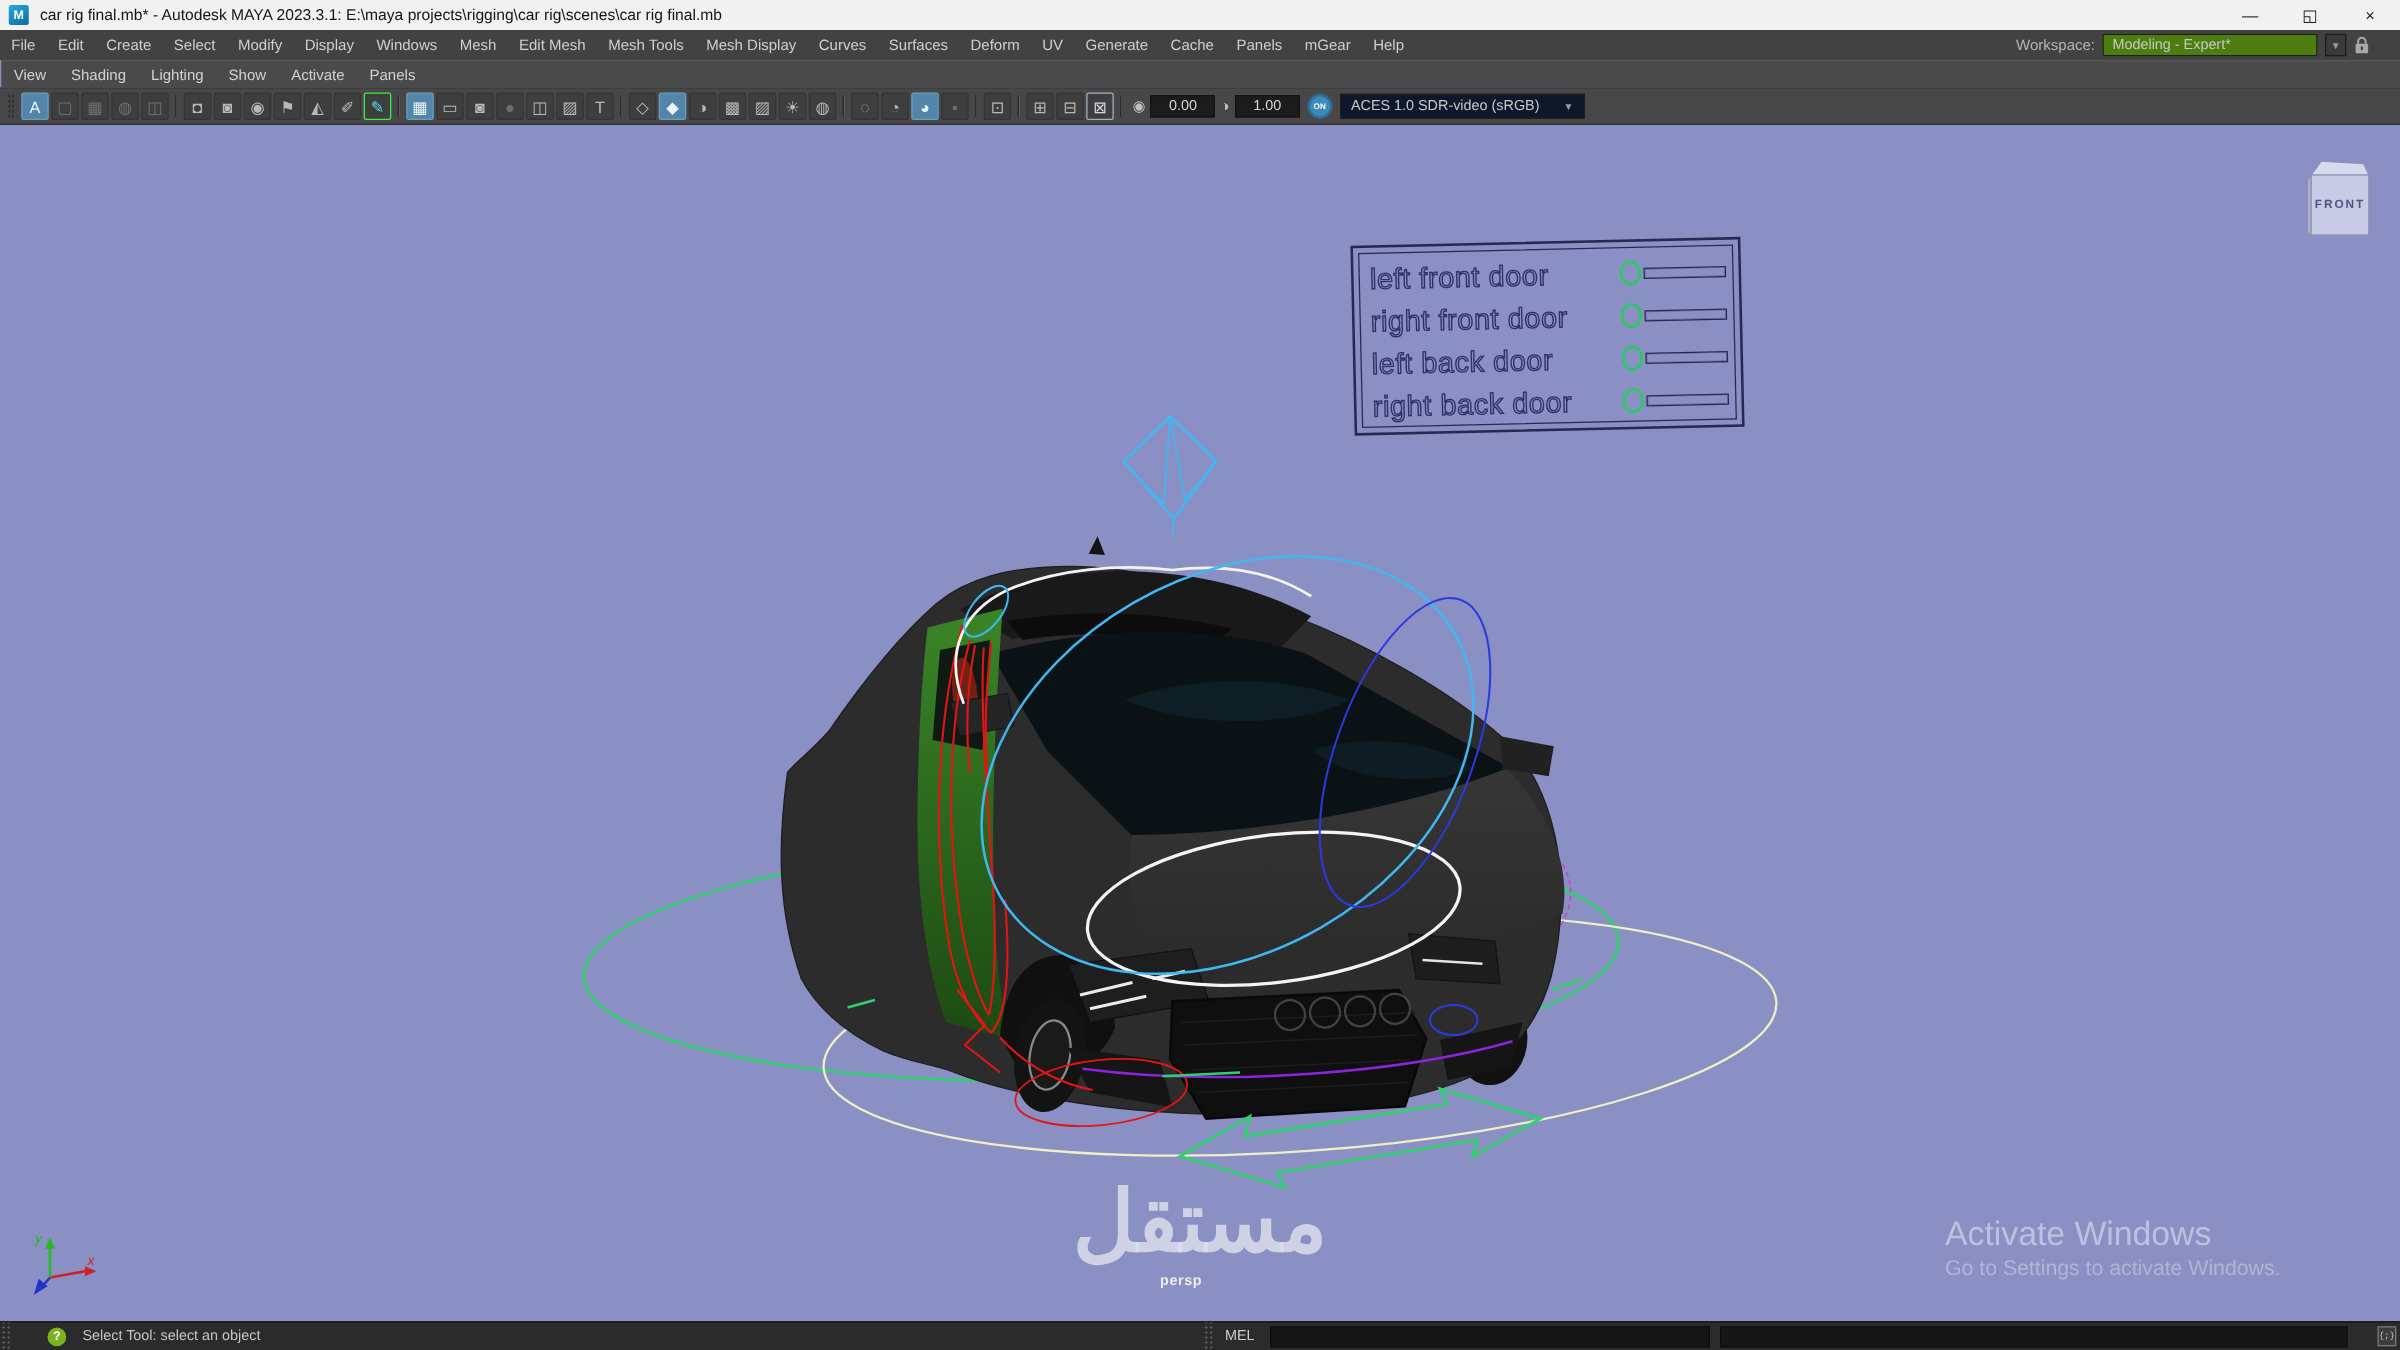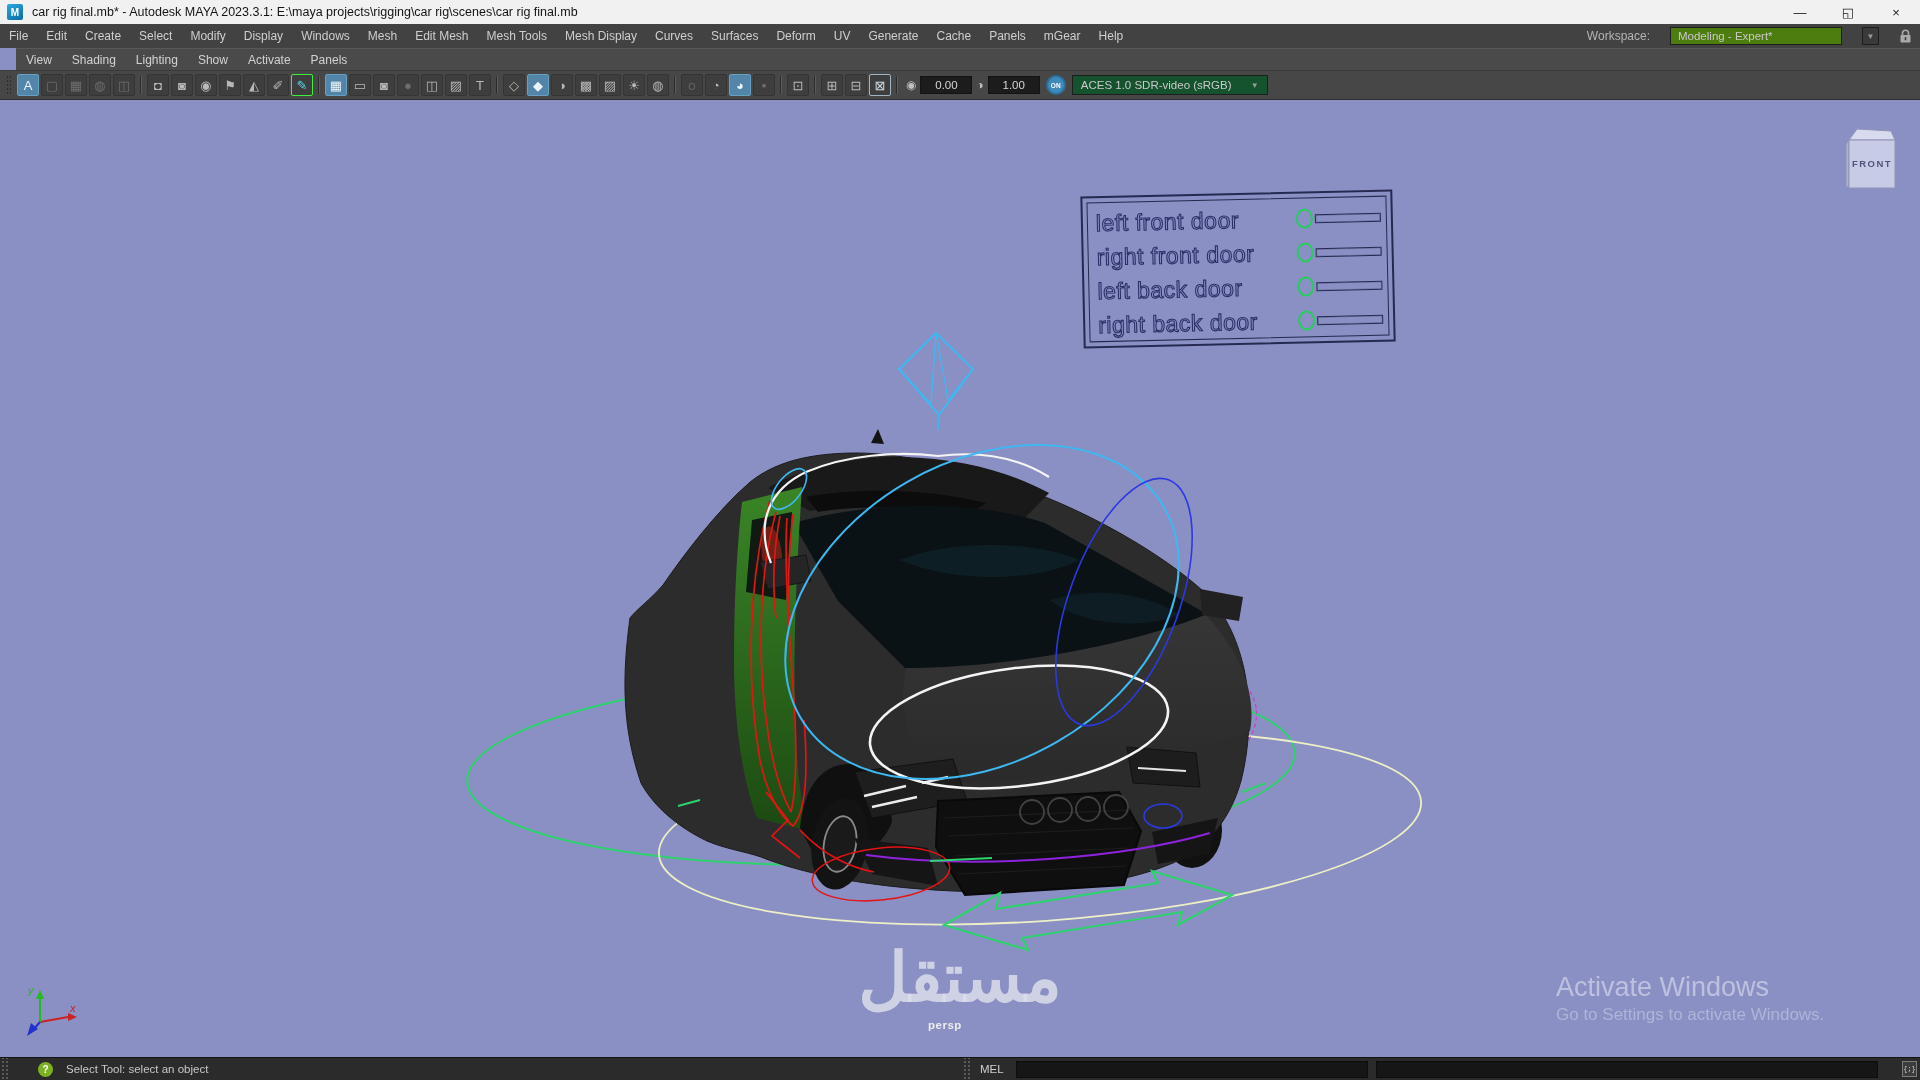--- a/index.html
+++ b/index.html
@@ -11,42 +11,42 @@
   .titlebar{position:absolute;top:0;left:0;right:0;height:24px;background:#f1f1f1;display:flex;align-items:center;z-index:12}
   .maya-logo{width:16px;height:16px;margin:0 9px 0 7px;border-radius:2px;background:linear-gradient(150deg,#2aa9e0,#0b6ba2);color:#fff;font-size:10px;font-weight:bold;display:flex;align-items:center;justify-content:center}
   .title-text{font-size:12.5px;color:#141414;white-space:nowrap}
   .win-controls{margin-left:auto;display:flex;height:100%}
   .win-btn{width:48px;height:100%;display:flex;align-items:center;justify-content:center;font-size:13px;color:#1c1c1c}
 
   
   .menubar{position:absolute;top:24px;left:0;right:0;height:24px;background:#424242;display:flex;align-items:center;z-index:12}
   .menu-items{display:flex;height:100%}
   .menu-item{padding:4px 9px;font-size:12px;color:#cfcfcf;display:flex;align-items:center;white-space:nowrap}
-  .workspace{margin-left:auto;display:flex;align-items:center;gap:20px;padding-right:8px}
+  .workspace{margin-left:auto;display:flex;align-items:center;gap:6px;padding-right:24px}
   .ws-label{font-size:12px;color:#b5b5b5}
   .ws-select{width:172px;height:18px;background:#4d7c0f;border:1px solid #1e1e1e;color:#c9c9c9;font-size:11.5px;display:flex;align-items:center;padding:0 7px}
   .ws-arrow{width:17px;height:18px;background:#3a3a3a;border:1px solid #1e1e1e;color:#9a9a9a;font-size:8px;display:flex;align-items:center;justify-content:center}
 
   
-  .panelbar{position:absolute;top:48px;left:16px;right:0;height:22px;background:#4a4a4a;border-top:1px solid #585858;display:flex;align-items:center;z-index:12}
+  .panelbar{position:absolute;top:48px;left:1px;right:0;height:22px;background:#4a4a4a;border-top:1px solid #585858;display:flex;align-items:center;z-index:12}
   .pm-item{padding:0 10px;font-size:12px;color:#d2d2d2;white-space:nowrap}
 
   
   .toolbar{position:absolute;top:70px;left:0;right:0;height:30px;background:#474747;border-top:1px solid #3b3b3b;border-bottom:1px solid #2f2f2f;display:flex;align-items:center;padding-left:3px;z-index:12}
   .tb-grip{width:7px;height:20px;margin:0 3px;background-image:radial-gradient(#2d2d2d 1px,transparent 1px);background-size:3px 4px}
   .tb-icon{min-width:22px;height:22px;margin:0 1px;display:flex;align-items:center;justify-content:center;background:#3e3e3e;border:1px solid #343434;border-radius:2px;color:#b9b9b9;font-size:13px;line-height:1}
   .tb-icon.active{background:var(--accent-active,#5285a8);border-color:#63a0c2;color:#eaf5fb}
   .tb-icon.dim{color:#6e6e6e}
   .tb-icon.green{border:1px solid #3ef03e;color:#57d8e8}
   .tb-icon.outlined{border:1px solid #9fb3c2;color:#cfd8df}
   .tb-icon.sep{min-width:2px;width:2px;padding:0;margin:0 4px;height:18px;background:#2c2c2c;border:none;border-right:1px solid #5c5c5c;font-size:0}
   .tb-fieldicon{color:#c0c0c0;font-size:12px;margin:0 4px}
   .tb-field{width:52px;height:18px;background:#1c1c1c;border:1px solid #131313;color:#d6d6d6;font-size:11.5px;display:flex;align-items:center;justify-content:center}
   .on-badge{width:20px;height:20px;margin:0 6px;border-radius:50%;background:#3f8ab8;border:2px solid #2b6f9a;color:#fff;font-size:6.5px;font-weight:bold;display:flex;align-items:center;justify-content:center}
-  .aces{width:196px;height:20px;background:#14532d;border:1px solid #1e1e1e;color:#c9c9c9;font-size:11.5px;display:flex;align-items:center;padding:0 8px}
+  .aces{width:196px;height:20px;background:#0f172a;border:1px solid #1e1e1e;color:#c9c9c9;font-size:11.5px;display:flex;align-items:center;padding:0 8px}
   .aces-arrow{margin-left:auto;color:#9a9a9a;font-size:8px;padding-left:8px}
 
   
   .viewport{position:absolute;top:100px;left:0;right:0;bottom:23px;background:var(--viewport-bg,#8a8fc4);overflow:hidden}
   .scene{position:absolute;left:0;top:0;width:1920px;height:957px;display:block}
 
   
   .door-panel{position:absolute;left:1082px;top:93px;width:312px;height:152px;border:2px solid #262a52;transform:rotate(-1.3deg);z-index:5}
   .door-panel-inner{position:absolute;inset:4px;border:1.5px solid #262a52;padding-top:3px}
   .door-row{display:flex;align-items:center;height:34px;padding-left:8px}

